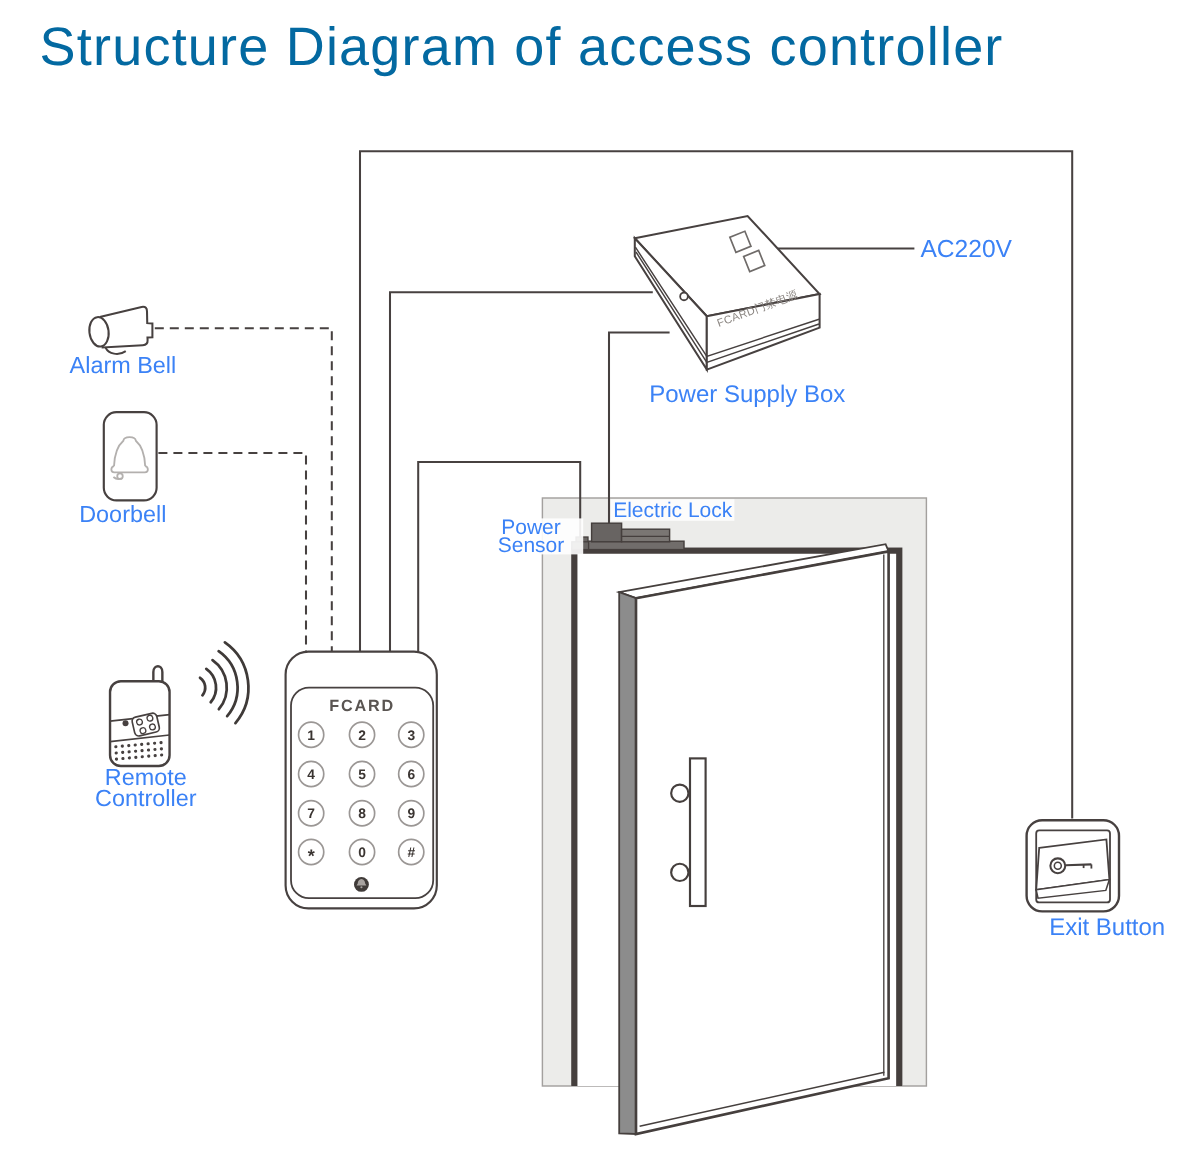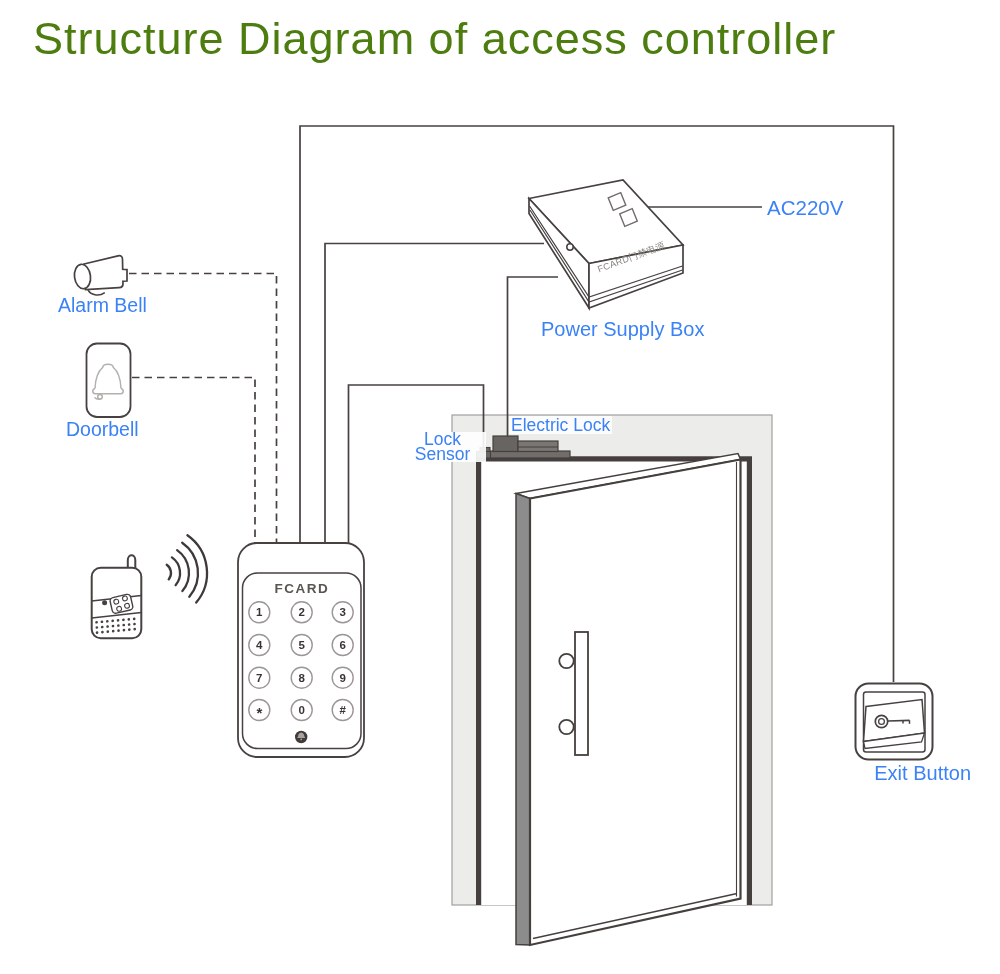--- a/index.html
+++ b/index.html
@@ -7,21 +7,21 @@
     position:relative; width:1000px; height:974px; background:#fff;
     font-family:"Liberation Sans", sans-serif; overflow:hidden;
   }
   .stage svg { position:absolute; left:0; top:0; }
   .lbl {
     position:absolute; color:#3b82f6; white-space:nowrap;
     font-family:Liberation Sans, sans-serif; font-size:20px; line-height:1.05;
   }
   .title {
     position:absolute; left:33px; top:13px; font-size:45px; letter-spacing:1px;
-    color:#4d7c0f; white-space:nowrap;
+    color:#0369a1; white-space:nowrap;
   }
   .center { text-align:center; }
   .ln   { stroke:#474140; stroke-width:1.7; fill:none; }
   .dash { stroke:#474140; stroke-width:1.7; fill:none; stroke-dasharray:7.5 5; }
   .dev  { fill:#ffffff; stroke:#474140; }
   .dots { stroke:#474140; stroke-width:2.6; stroke-linecap:round; stroke-dasharray:0.1 5.3; fill:none; }
   .wave { stroke:#3f3a38; stroke-width:2.3; fill:none; stroke-linecap:round; }
   .keytxt { font:bold 11.5px "Liberation Sans", sans-serif; fill:#3a3431; }
 </style>
 </head>
@@ -185,27 +185,31 @@
       </g>
     </g>
   </svg>
 
   <div class="title">Structure Diagram of access controller</div>
 
   <div class="lbl" style="left:58px; top:295px; font-size:19.5px;">Alarm Bell</div>
 
   <div class="lbl" style="left:66px; top:419px; font-size:19.5px;">Doorbell</div>
 
+  <div class="lbl center" style="left:41px; top:640px; width:161px; font-size:19.5px; line-height:17.5px;">
+    <div>Remote</div>
+    <div>Controller</div>
+  </div>
 
 
   <div class="lbl" style="left:541px; top:319px; font-size:20px;text-align:center;">Power Supply Box</div>
 
   <div class="lbl" style="left:767px; top:197px; font-size:20.5px;">AC220V</div>
 
   <div class="lbl" style="left:509px; top:416px; font-size:17.5px; background:rgba(255,255,255,0.85); padding:0 2px;">Electric Lock</div>
 
   <div class="lbl center" style="left:399px; top:432px; width:87px; font-size:17.5px; line-height:15px; background:rgba(255,255,255,0.9);">
-    <div>Lock</div>
+    <div>Power</div>
     <div>Sensor</div>
   </div>
 
   <div class="lbl center" style="left:819px; top:763px; width:152px; font-size:20px;text-align:right;">Exit Button</div>
 </div>
 
 </body></html>

